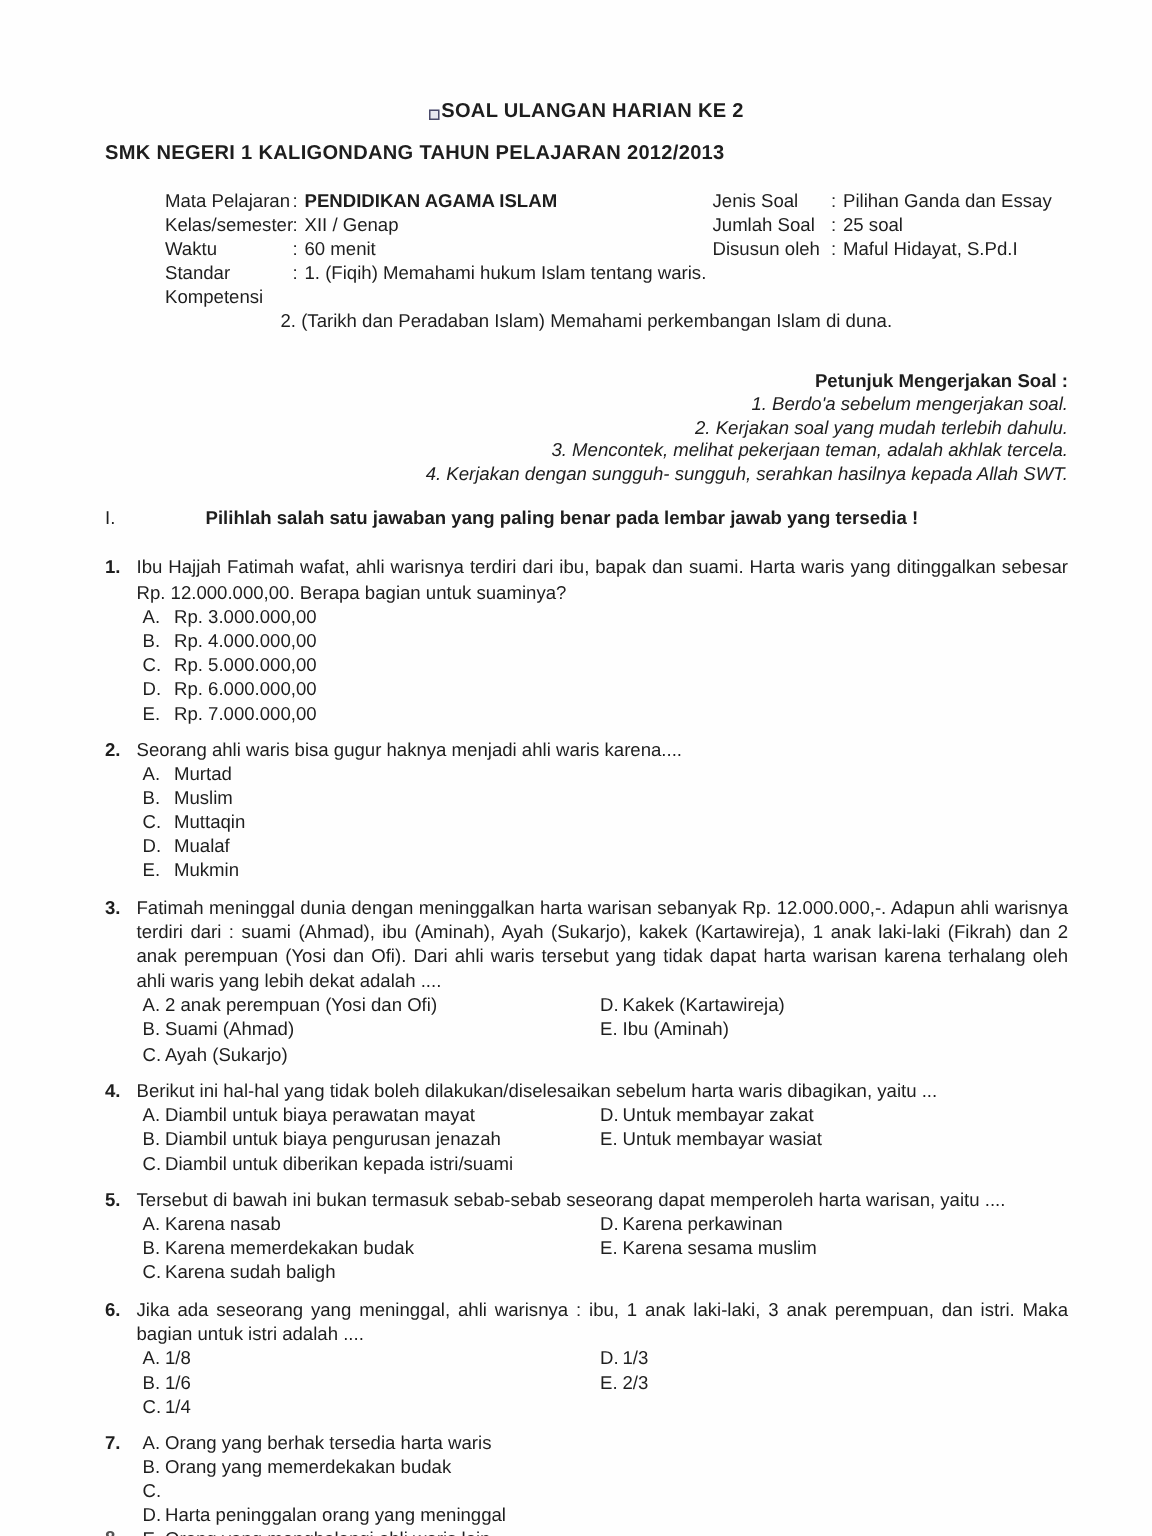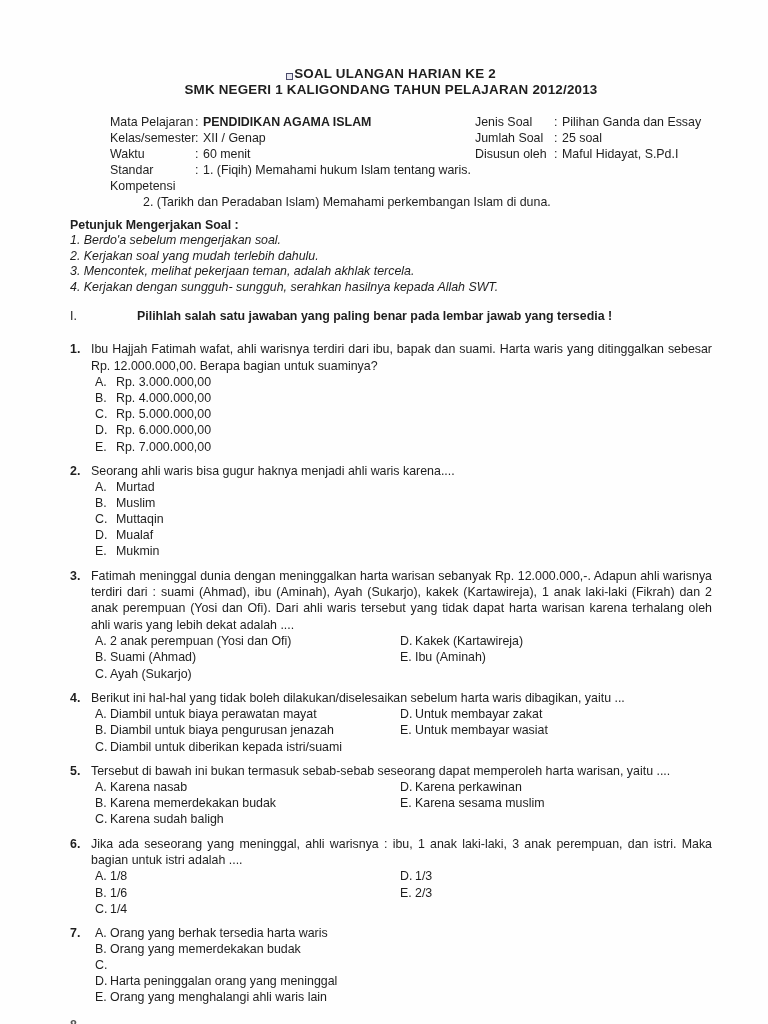--- a/index.html
+++ b/index.html
@@ -10,31 +10,31 @@
     color:#1e1e1e;
     font-family:Liberation Sans, sans-serif;
     font-size:12.4px;
     line-height:16px;
     overflow:hidden;
     padding-left:31px;
   }
   .content{position:absolute;left:70px;top:66px;width:642px;}
   .doc-title{text-align:center;font-weight:bold;font-size:13.4px;letter-spacing:.2px;position:relative;}
   .anchor-box{display:inline-block;width:5px;height:5px;border:1px solid #4a4a6a;background:#e8e8f0;vertical-align:-2px;margin-right:1px;}
-  .doc-subtitle{text-align:center;font-weight:bold;font-size:13.4px;letter-spacing:.2px;}
+  .doc-subtitle{font-weight:bold;font-size:13.4px;margin-top:12px;letter-spacing:.2px;}
   .meta{position:relative;margin-top:16px;}
   .meta-row{display:flex;margin-left:40px;}
   .m-label{width:85px;flex:none;}
   .m-colon{width:8px;flex:none;}
   .m-val{white-space:nowrap;}
   .m-val.bold{font-weight:bold;}
   .meta-right{position:absolute;left:365px;top:0;}
   .meta-right .m-label{width:79px;}
-  .sk-line2{margin-left:73px;}
-  .petunjuk{margin-top:7px;}
+  .sk-line2{margin-left:117px;}
+  .petunjuk{margin-top:24px;text-align:right;}
   .pet-head{font-weight:bold;}
   .pet-item{font-style:italic;line-height:15.6px;}
   .section-line{display:flex;margin-top:13px;}
   .sec-num{width:67px;flex:none;}
   .sec-instr{font-weight:bold;text-align:center;}
   .qlist{margin-top:17px;}
   .q{display:flex;margin-bottom:8px;}
   .qnum{font-weight:bold;width:21px;flex:none;}
   .qbody{flex:1;min-width:0;}
   .stem{margin:0 0 0 0;text-align:justify;line-height:16.4px;}

